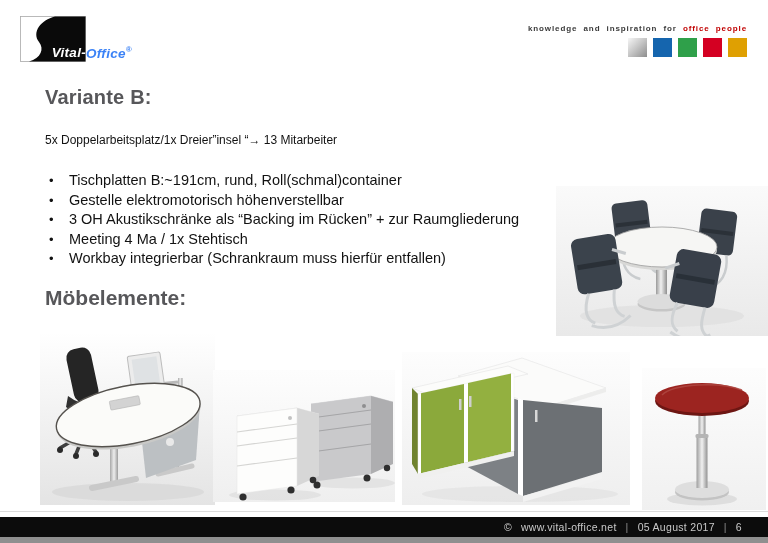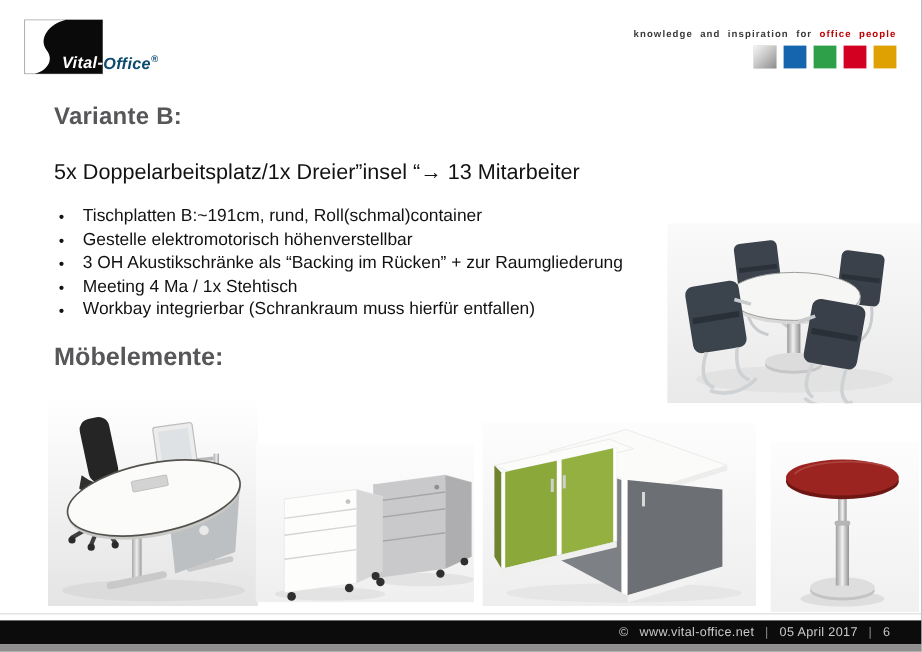--- a/index.html
+++ b/index.html
@@ -6,32 +6,32 @@
   .slide {
     position:relative; width:768px; height:543px; background:#ffffff;
     font-family:"Liberation Sans", sans-serif; overflow:hidden; margin:0 auto;
   }
   
   .logo { position:absolute; left:20px; top:16px; width:170px; height:52px; }
   .logo svg { position:absolute; left:0; top:0; }
   .logo-text { position:absolute; top:29px; left:0; width:170px; height:20px;
                font-weight:bold; font-size:13.5px; white-space:nowrap;font-style:italic; }
   .lt-white { position:absolute; right:104px; top:0; color:#ffffff; letter-spacing:.3px; }
-  .lt-dark  { position:absolute; left:66px;  top:0; color:#0c4a6e; letter-spacing:.3px; }
+  .lt-dark  { position:absolute; left:66px;  top:0; color:#3b82f6; letter-spacing:.3px; }
   .lt-dark sup { font-size:8px; }
   .tagline { position:absolute; right:21px; top:24px; font-size:8px; font-weight:bold;
              letter-spacing:.9px; word-spacing:3px; color:#3a3a3a; white-space:nowrap; }
   .tag-red { color:#c00000; }
   .squares { position:absolute; right:21px; top:38px; display:flex; gap:6px; }
   .square  { width:19px; height:19px; background:#ccc; }
   .square-silver { background-image:linear-gradient(135deg,#f6f6f6 0%,#c9c9c9 45%,#8d8d8d 100%); }
   
   .title { position:absolute; left:45px; top:86px; margin:0; font-size:20px;
            font-weight:bold; color:#57575a; letter-spacing:.2px; }
-  .subtitle { position:absolute; left:45px; top:133px; margin:0; font-size:18px; color:#121212; }
+  .subtitle { position:absolute; left:45px; top:133px; margin:0; font-size:12px; color:#121212; }
   .bullets { position:absolute; left:47px; top:171px; margin:0; padding:0;
              list-style:none; font-size:14.5px; color:#121212; line-height:19.6px; width:560px; }
   .bullets li { position:relative; padding-left:22px; }
   .bullets li::before { content:"•"; position:absolute; left:2px; top:0; font-size:13px; }
   .section-title { position:absolute; left:45px; top:286px; margin:0; font-size:21px;
                    font-weight:bold; color:#57575a; }
   
   .fig { position:absolute; }
   .fig svg { display:block; }
   .fig-meeting   { left:556px; top:186px; width:212px; height:150px; }
@@ -277,19 +277,19 @@
       <ellipse cx="60" cy="30" rx="47" ry="15" fill="#9c2420"></ellipse>
       <path d="M20 27 a47 15 0 0 1 80 -5" stroke="#b04a44" stroke-width="1.5" fill="none" opacity="0.8"></path>
     </svg>
   </div>
 
   <div class="footer-line"></div>
   <div class="footer-bar">
     <span>©</span>
     <span>www.vital-office.net</span>
     <span class="sep">|</span>
-    <span>05 April 2017</span>
+    <span>05 August 2017</span>
     <span class="sep">|</span>
     <span>6</span>
   </div>
   <div class="footer-strip"></div>
 
 </div>
 
 </body></html>

